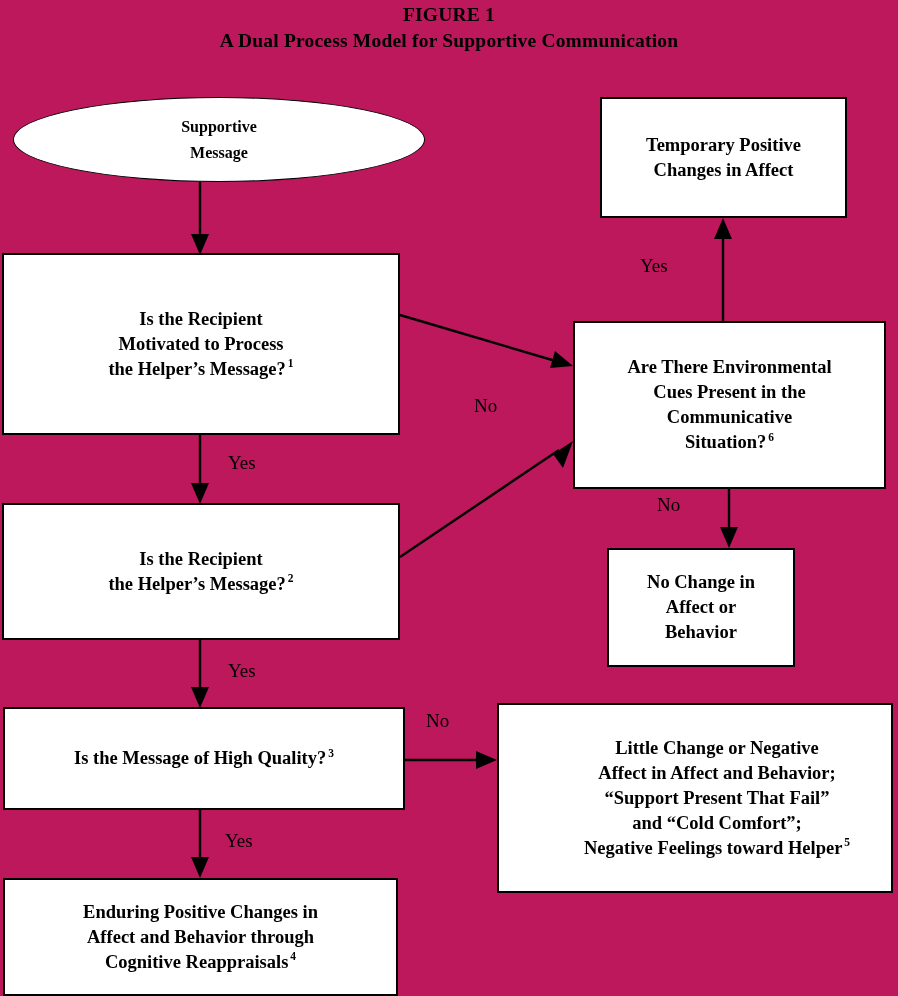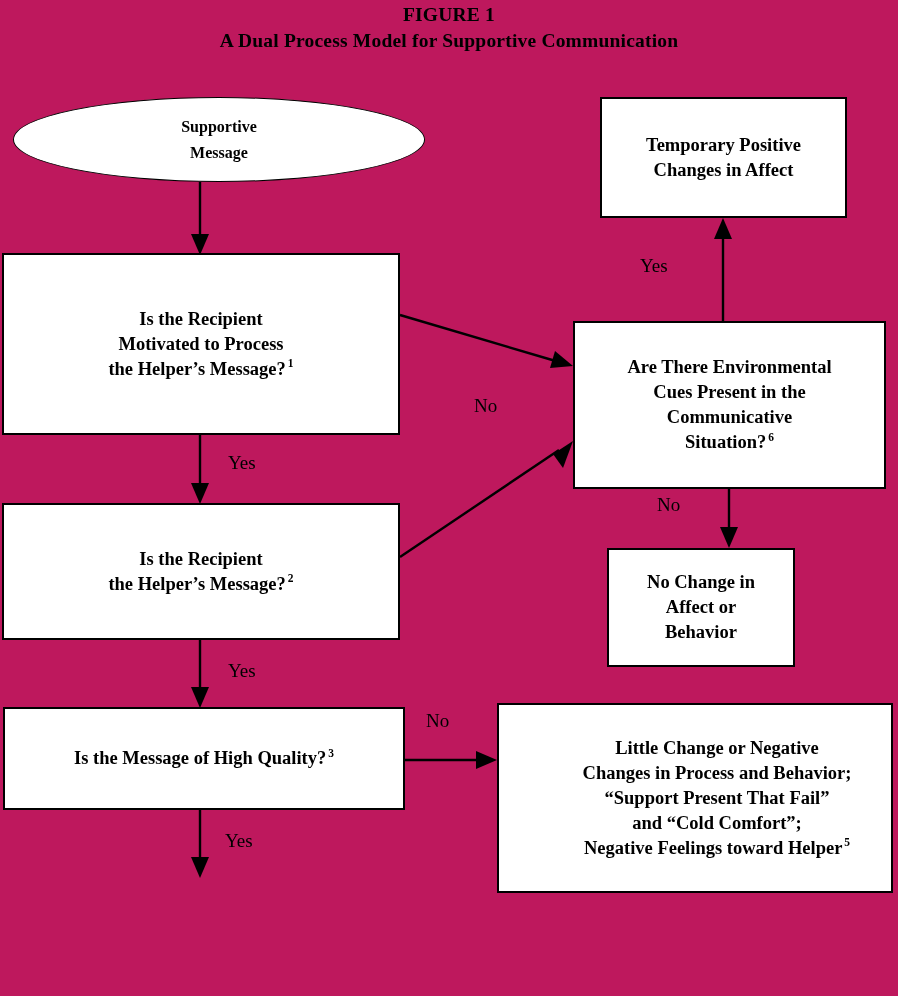--- a/index.html
+++ b/index.html
@@ -191,20 +191,27 @@
       <span class="ln"><span>the Helper’s Message?</span><sup class="fn">2</sup></span>
     </div>
   </div>
 
   <div class="node" id="node-high-quality">
     <div class="txt">
       <span class="ln"><span>Is the Message of High Quality?</span><sup class="fn">3</sup></span>
     </div>
   </div>
 
+  <div class="node" id="node-enduring">
+    <div class="txt">
+      <span class="ln">Enduring Positive Changes in</span>
+      <span class="ln">Affect and Behavior through</span>
+      <span class="ln"><span>Cognitive Reappraisals</span><sup class="fn">4</sup></span>
+    </div>
+  </div>
 
   <div class="node" id="node-temporary">
     <div class="txt">
       <span class="ln">Temporary Positive</span>
       <span class="ln">Changes in Affect</span>
     </div>
   </div>
 
   <div class="node" id="node-environmental">
     <div class="txt">
@@ -219,21 +226,21 @@
     <div class="txt">
       <span class="ln">No Change in</span>
       <span class="ln">Affect or</span>
       <span class="ln">Behavior</span>
     </div>
   </div>
 
   <div class="node" id="node-little-change">
     <div class="txt">
       <span class="ln">Little Change or Negative</span>
-      <span class="ln">Changes in Process and Behavior;</span>
+      <span class="ln">Affect in Affect and Behavior;</span>
       <span class="ln">“Support Present That Fail”</span>
       <span class="ln">and “Cold Comfort”;</span>
       <span class="ln"><span>Negative Feelings toward Helper</span><sup class="fn">5</sup></span>
     </div>
   </div>
 
   <div class="edge-label" id="label-yes-1">Yes</div>
   <div class="edge-label" id="label-yes-2">Yes</div>
   <div class="edge-label" id="label-yes-3">Yes</div>
   <div class="edge-label" id="label-yes-4">Yes</div>

